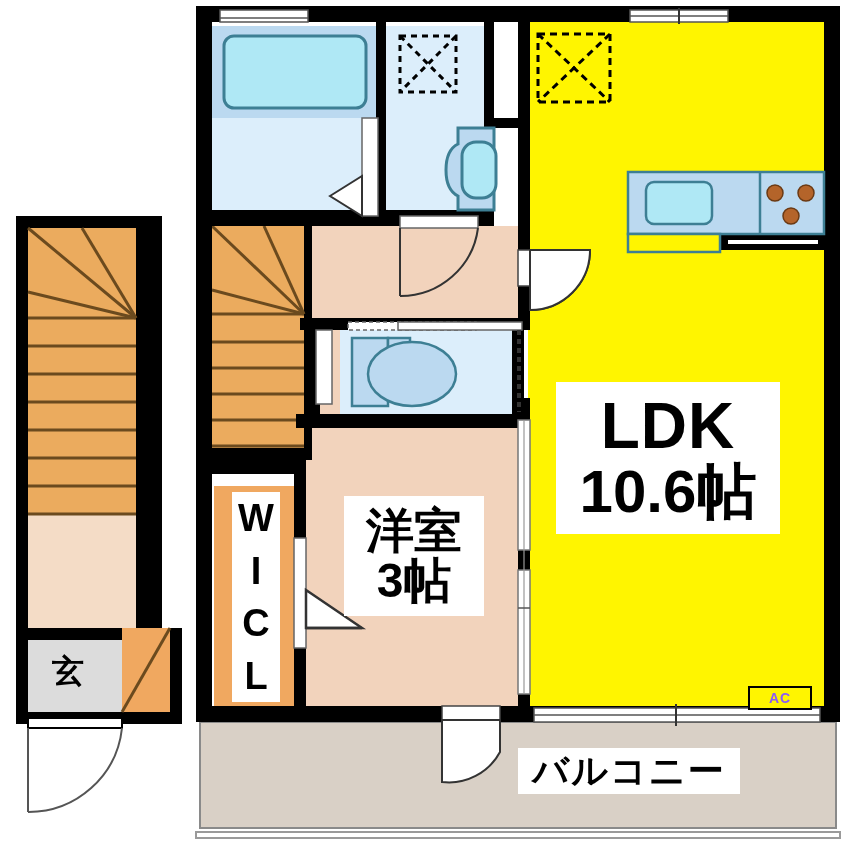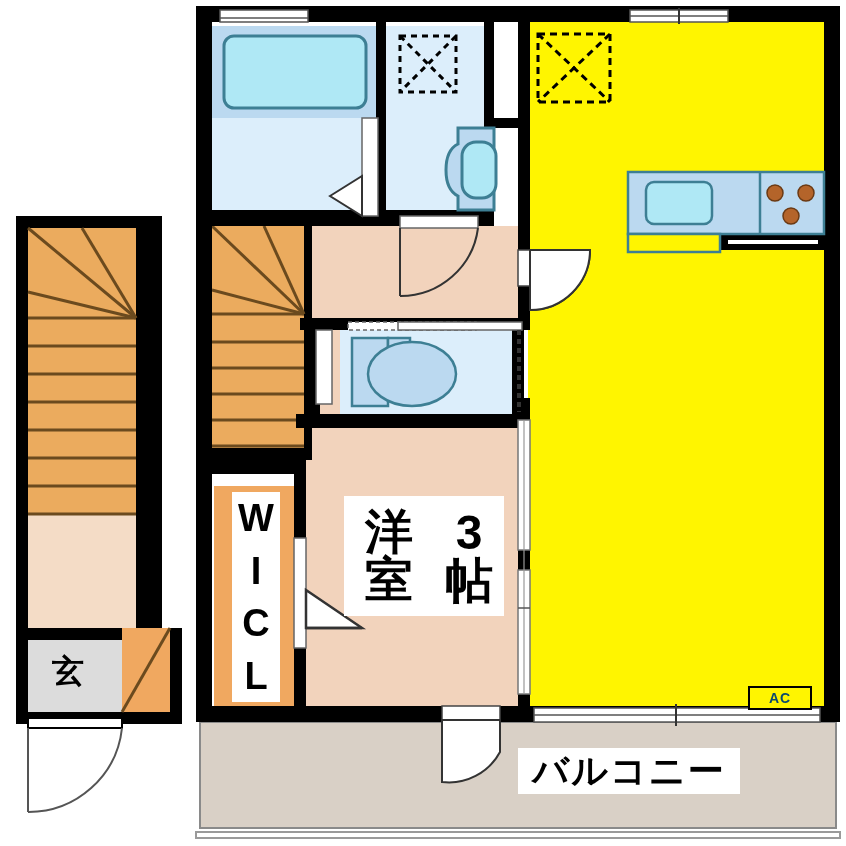--- a/index.html
+++ b/index.html
@@ -4,29 +4,29 @@
 <style>
   html,body{margin:0;padding:0;background:#ffffff;}
   body{font-family:"Liberation Sans","DejaVu Sans",sans-serif;}
   #stage{position:relative;width:846px;height:846px;background:#ffffff;overflow:hidden;}
   #stage svg{position:absolute;left:0;top:0;}
   .lbl{position:absolute;background:#ffffff;color:#000;font-weight:700;line-height:1.0;
        display:flex;align-items:center;justify-content:center;text-align:center;}
   #ldk-label{left:556px;top:382px;width:224px;height:152px;flex-direction:column;}
   #ldk-label .l1{font-size:64px;letter-spacing:1px;}
   #ldk-label .l2{font-size:60px;margin-top:4px;}
-  #yoshitsu-label{left:344px;top:496px;width:160px;height:120px;flex-direction:row;}
+  #yoshitsu-label{left:344px;top:496px;width:140px;height:120px;flex-direction:column;}
   #yoshitsu-label .l1{font-size:48px;}
   #yoshitsu-label .l2{font-size:48px;margin-top:2px;}
   #wic-label{left:232px;top:492px;width:48px;height:210px;flex-direction:column;justify-content:space-around;}
   #wic-label span{font-size:38px;font-weight:700;display:block;}
   #balcony-label{left:518px;top:748px;width:222px;height:46px;font-size:36px;letter-spacing:2px;}
   #genkan-label{left:40px;top:648px;width:56px;height:46px;font-size:32px;background:transparent;}
   #ac-label{position:absolute;left:748px;top:686px;width:60px;height:20px;border:2px solid #000;
-            background:#FFF500;color:#0c4a6e;font-size:14px;font-weight:700;
+            background:#FFF500;color:#8b5cf6;font-size:14px;font-weight:700;
             display:flex;align-items:center;justify-content:center;letter-spacing:1px;}
 </style>
 </head>
 <body>
 
 <div id="stage">
 
 <svg width="846" height="846" viewBox="0 0 846 846">
 
   <g>
@@ -227,20 +227,24 @@
     <path d="M442 720 L442 782" stroke="#333" stroke-width="2" fill="#ffffff"></path>
     <path d="M442 720 L500 720 L500 752 A 58 58 0 0 1 442 782 Z" fill="#ffffff" stroke="#333" stroke-width="2"></path>
 
     <rect x="534" y="708" width="286" height="14" fill="#ffffff" stroke="#555" stroke-width="1.5"></rect>
     <line x1="534" y1="715" x2="820" y2="715" stroke="#555" stroke-width="1.5"></line>
     <line x1="676" y1="704" x2="676" y2="726" stroke="#333" stroke-width="2"></line>
   </g>
 
 </svg>
 
+<div class="lbl" id="ldk-label">
+  <div class="l1">LDK</div>
+  <div class="l2">10.6帖</div>
+</div>
 
 <div class="lbl" id="yoshitsu-label">
   <div class="l1">洋室</div>
   <div class="l2">3帖</div>
 </div>
 
 <div class="lbl" id="wic-label">
   <span>W</span>
   <span>I</span>
   <span>C</span>

